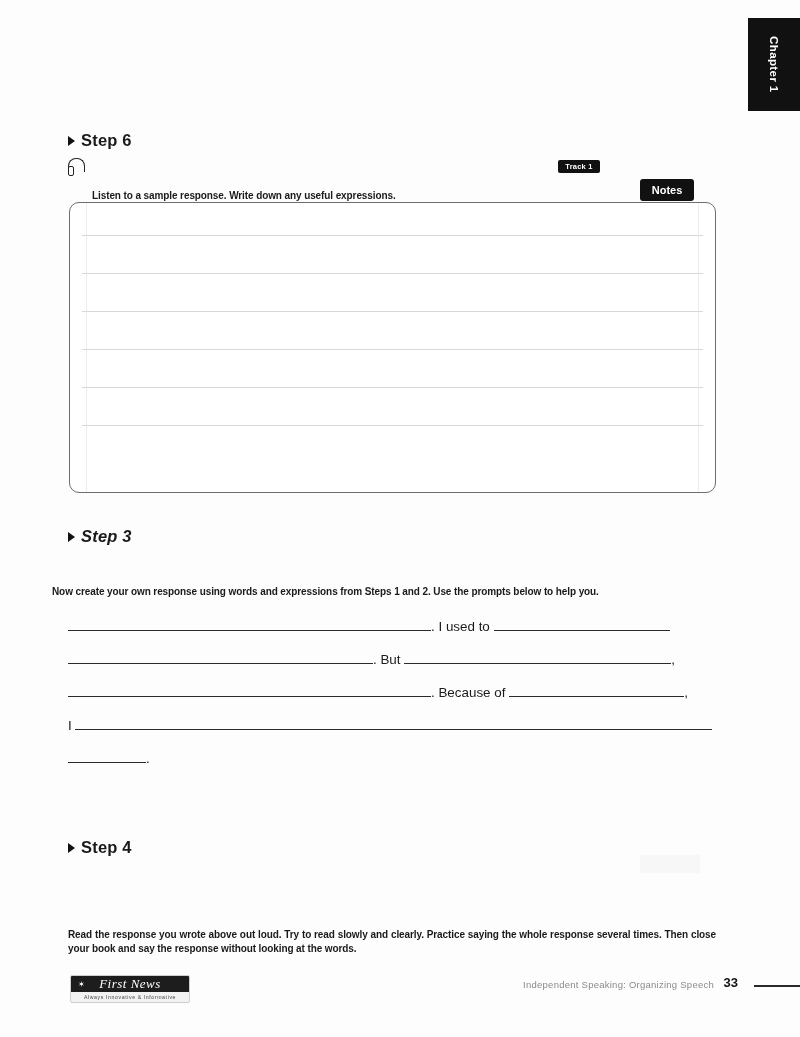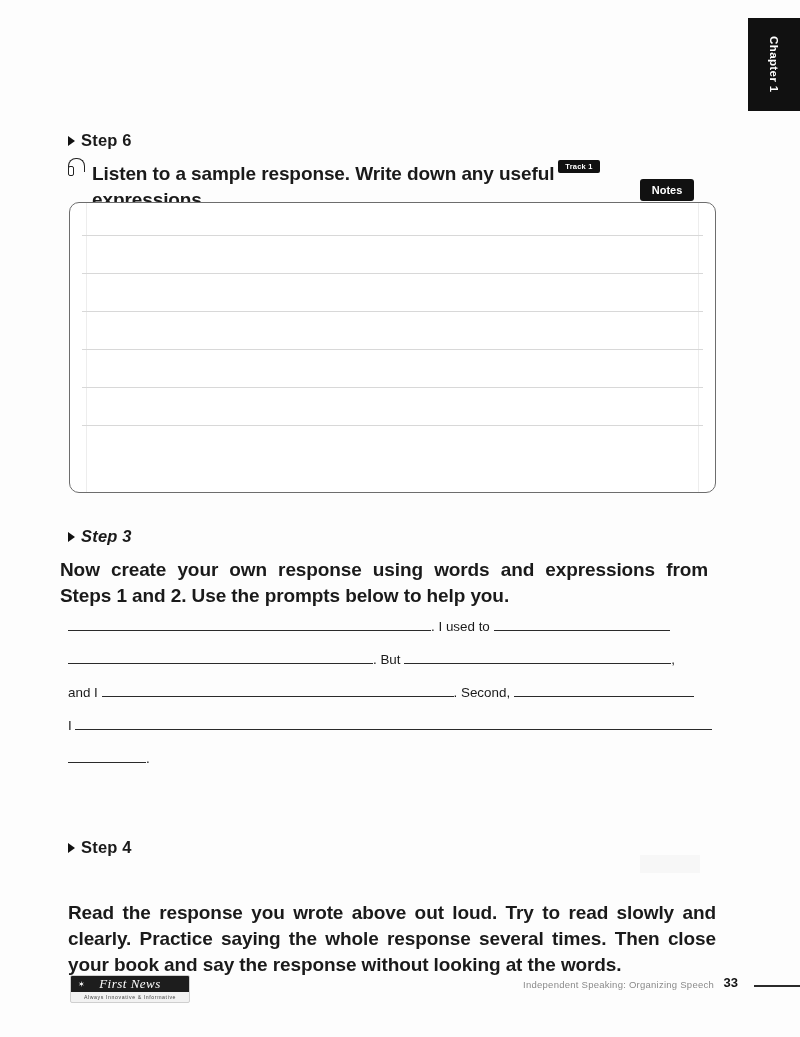--- a/index.html
+++ b/index.html
@@ -58,24 +58,25 @@
     margin-top: 1px;
   }
   .step-title {
     font-size: 16.5px;
     font-weight: bold;
     letter-spacing: 0.2px;
   }
 
   .instruction {
     position: absolute;
-    font-size: 19px;
+    font-size: 10px;
     font-weight: bold;
     line-height: 1.38;
     letter-spacing: -0.1px;
+    margin-top: 28px;
   }
 
   
   .headphone {
     position: absolute;
     left: 68px;
     top: 158px;
     width: 17px;
     height: 18px;
   }
@@ -299,41 +300,40 @@
     <div class="notes-line" style="top:146px;"></div>
     <div class="notes-line" style="top:184px;"></div>
     <div class="notes-line" style="top:222px;"></div>
   </div>
 
   <div class="step-head" style="left:68px; top:527px;font-style:italic;">
     <div class="step-arrow"></div>
     <div class="step-title">Step 3</div>
   </div>
 
-  <div class="instruction" style="left:60px; top:557px; width:648px; text-align: justify;">Now create your own response using words and expressions from Steps 1 and 2. Use the prompts below to help you.</div>
+  <div class="instruction" style="left:52px; top:557px; width:648px; text-align: justify;">Now create your own response using words and expressions from Steps 1 and 2. Use the prompts below to help you.</div>
 
   <div class="prompt-area">
 
 
     <div class="prompt-line">
       <span class="blank" style="width:363px;"></span><span>. I used to</span>
       <span class="blank" style="width:176px;"></span>
     </div>
 
     <div class="prompt-line">
       <span class="blank" style="width:305px;"></span><span>. But</span>
       <span class="blank" style="width:267px;"></span><span>,</span>
     </div>
 
-    <div class="prompt-line">
-      <span>and I</span>
-      <span class="blank" style="width:352px;"></span><span>. Second,</span>
-      <span class="blank" style="width:180px;"></span>
-    </div>
-
+
+    <div class="prompt-line">
+      <span class="blank" style="width:363px;"></span><span>. Because of</span>
+      <span class="blank" style="width:175px;"></span><span>,</span>
+    </div>
 
     <div class="prompt-line">
       <span>I</span>
       <span class="blank" style="width:637px;"></span>
     </div>
 
     <div class="prompt-line">
       <span class="blank" style="width:78px;"></span><span>.</span>
     </div>
   </div>

